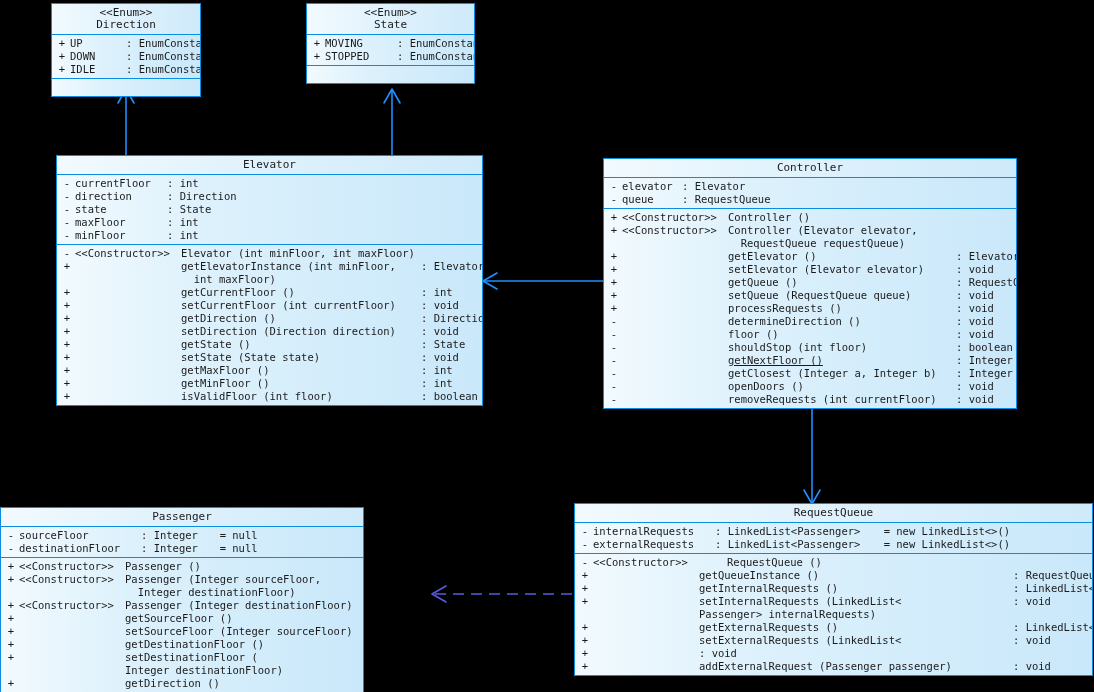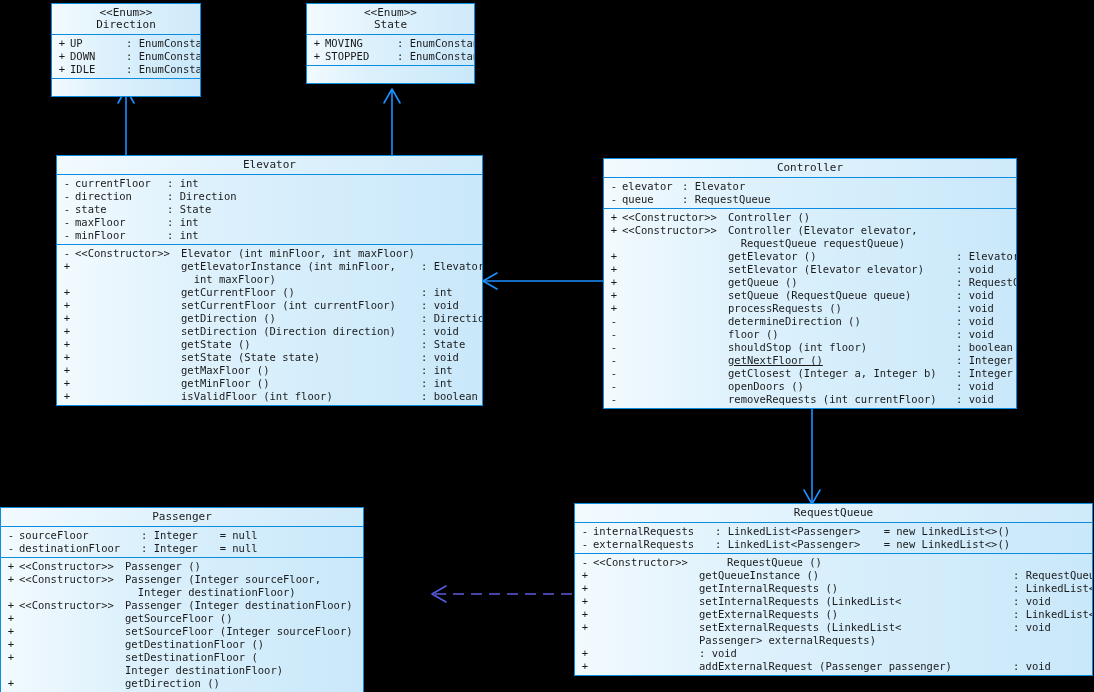--- a/index.html
+++ b/index.html
@@ -199,23 +199,23 @@
     </div>
     <div class="compartment" id="rq-attrs">
         <div class="arow"><span class="vis">-</span><span class="nm" style="flex: 0 0 122px; width: 122px;">internalRequests</span><span class="ty" style="flex: 0 0 156px; width: 156px;">: LinkedList&lt;Passenger&gt;</span><span class="df">  = new LinkedList&lt;&gt;()</span></div>
         <div class="arow"><span class="vis">-</span><span class="nm" style="flex: 0 0 122px; width: 122px;">externalRequests</span><span class="ty" style="flex: 0 0 156px; width: 156px;">: LinkedList&lt;Passenger&gt;</span><span class="df">  = new LinkedList&lt;&gt;()</span></div>
       </div>
     <div class="compartment last" id="rq-ops">
         <div class="orow"><span class="vis">-</span><span class="st" style="flex: 0 0 106px; width: 106px;">&lt;&lt;Constructor&gt;&gt;</span><span class="sig" style="flex: 0 0 314px; width: 314px; margin-left: 28px;">RequestQueue ()</span><span class="ret"></span></div>
         <div class="orow"><span class="vis">+</span><span class="st" style="flex: 0 0 106px; width: 106px;"></span><span class="sig" style="flex: 0 0 314px; width: 314px;">getQueueInstance ()</span><span class="ret">: RequestQueue</span></div>
         <div class="orow"><span class="vis">+</span><span class="st" style="flex: 0 0 106px; width: 106px;"></span><span class="sig" style="flex: 0 0 314px; width: 314px;">getInternalRequests ()</span><span class="ret">: LinkedList&lt;Passenger&gt;</span></div>
         <div class="orow"><span class="vis">+</span><span class="st" style="flex: 0 0 106px; width: 106px;"></span><span class="sig" style="flex: 0 0 314px; width: 314px;">setInternalRequests (LinkedList&lt;</span><span class="ret">: void</span></div>
+        <div class="orow"><span class="vis"></span><span class="st" style="flex: 0 0 106px; width: 106px;"></span><span class="sig" style="flex: 0 0 314px; width: 314px;">Passenger&gt; internalRequests)</span><span class="ret"></span></div>
         <div class="orow"><span class="vis">+</span><span class="st" style="flex: 0 0 106px; width: 106px;"></span><span class="sig" style="flex: 0 0 314px; width: 314px;">getExternalRequests ()</span><span class="ret">: LinkedList&lt;Passenger&gt;</span></div>
         <div class="orow"><span class="vis">+</span><span class="st" style="flex: 0 0 106px; width: 106px;"></span><span class="sig" style="flex: 0 0 314px; width: 314px;">setExternalRequests (LinkedList&lt;</span><span class="ret">: void</span></div>
-        <div class="orow"><span class="vis"></span><span class="st" style="flex: 0 0 106px; width: 106px;"></span><span class="sig" style="flex: 0 0 314px; width: 314px;">Passenger&gt; externalRequests)</span><span class="ret"></span></div>
         <div class="orow"><span class="vis">+</span><span class="st" style="flex: 0 0 106px; width: 106px;"></span><span class="ret">: void</span></div>
         <div class="orow"><span class="vis">+</span><span class="st" style="flex: 0 0 106px; width: 106px;"></span><span class="sig" style="flex: 0 0 314px; width: 314px;">addExternalRequest (Passenger passenger)</span><span class="ret">: void</span></div>
       </div>
   </div>
 
   <div class="umlbox" style="left:0px;top:507px;width:364px;">
     <div class="hdr">
       <span class="nm">Passenger</span>
     </div>
     <div class="compartment" id="pa-attrs">

